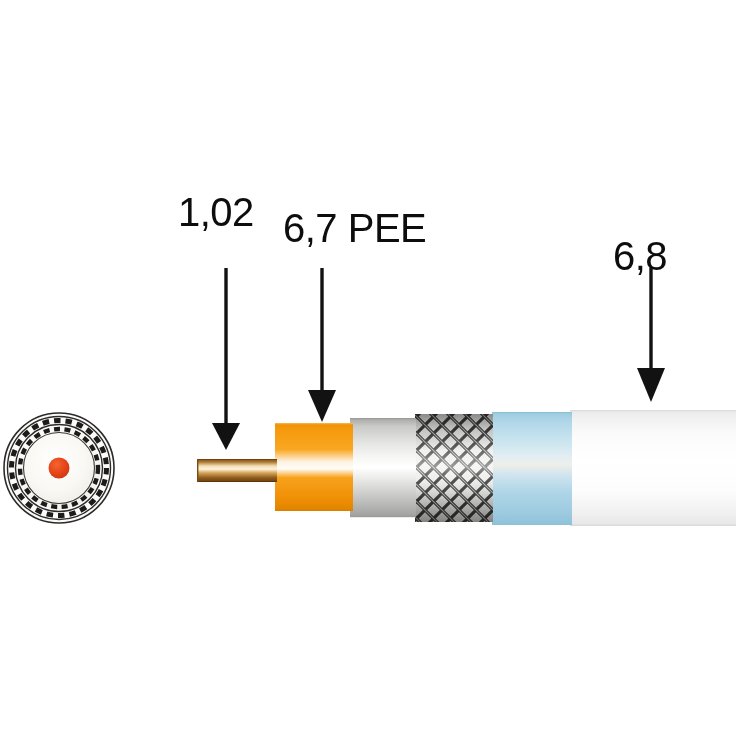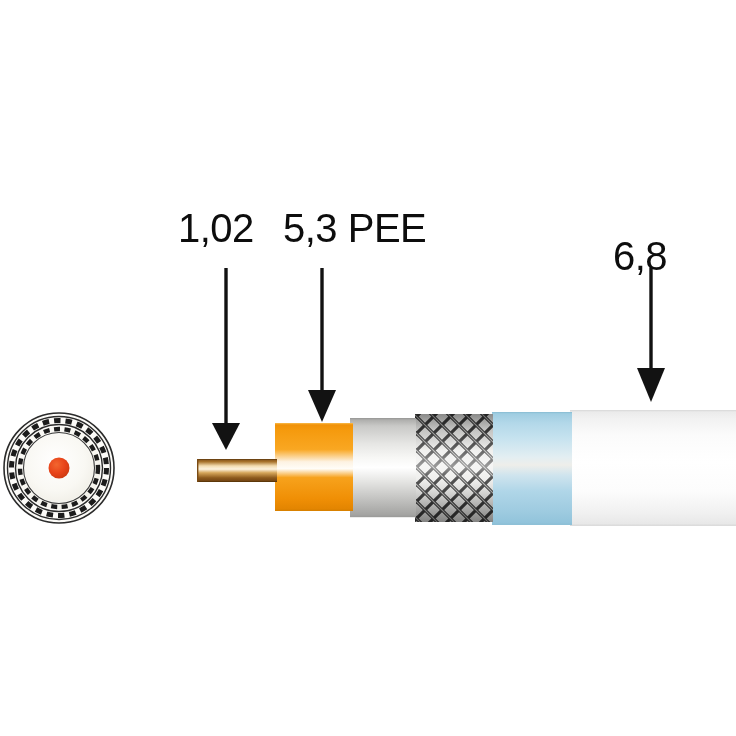--- a/index.html
+++ b/index.html
@@ -35,23 +35,23 @@
     letter-spacing: -0.5px;
     line-height: 1;
     user-select: none;
   }
 </style>
 </head>
 <body>
 
 <div id="stage">
 
-  <div class="dim-label" style="left:178px; top:208px;">1,02</div>
-
-  <div class="dim-label" style="left:283px; top:208px;">5,3 PEE</div>
+  <div class="dim-label" style="left:178px; top:192px;">1,02</div>
+
+  <div class="dim-label" style="left:283px; top:208px;">6,7 PEE</div>
 
   <div class="dim-label" style="left:613px; top:208px;margin-top:28px;">6,8</div>
 
   <svg class="layer" viewBox="0 0 736 736">
     <defs>
 
       <linearGradient id="gCopper" x1="0" y1="0" x2="0" y2="1">
         <stop offset="0%" stop-color="#7d4e18"></stop>
         <stop offset="12%" stop-color="#a9742c"></stop>
         <stop offset="30%" stop-color="#f3dcb0"></stop>

